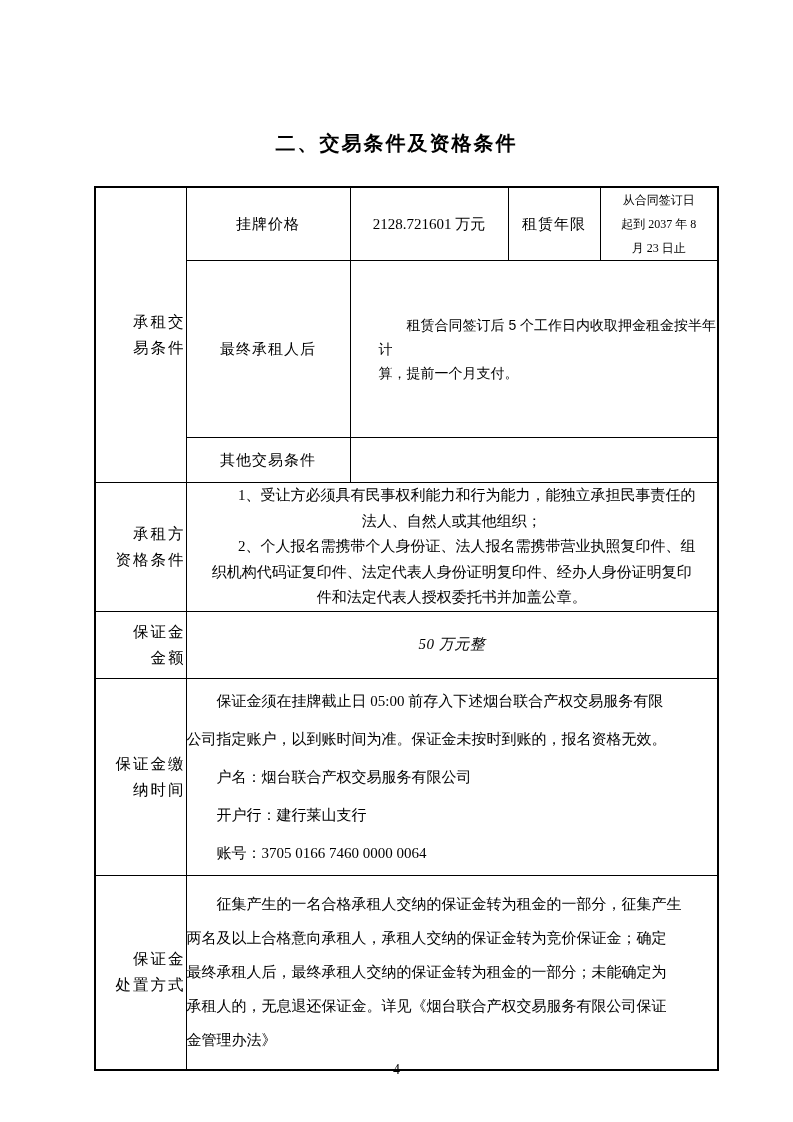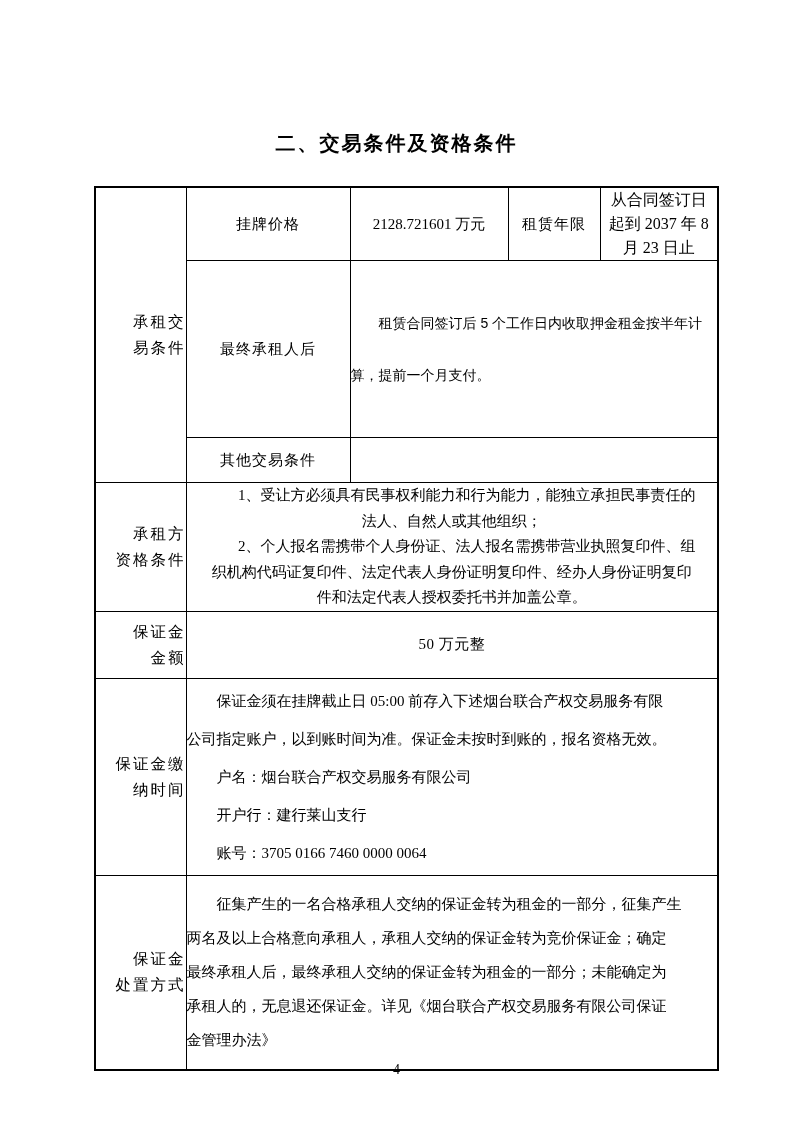--- a/index.html
+++ b/index.html
@@ -58,39 +58,40 @@
     text-align: center;
     font-size: 15px;
     letter-spacing: 1px;
   }
   td.value-cell {
     text-align: center;
     font-size: 15px;
   }
   td.lease-cell {
     text-align: center;
-    font-size: 16px;
+    font-size: 12px;
     line-height: 24px;
     white-space: pre-line;
     padding: 0 2px;
   }
   td.amount-cell {
     text-align: center;
     font-size: 15px;
     letter-spacing: 0.5px;
+    font-style: italic;
   }
   td.content-cell { padding: 0 7px; font-size: 15px; }
   td.content-cell p { margin: 0; white-space: pre-line; }
   p.indent { text-indent: 2em; }
 
   td.payment-cell {
     font-family: "Liberation Sans", "DejaVu Sans", sans-serif;
     font-size: 14px;
   }
-  td.payment-cell p { line-height: 52px; }
+  td.payment-cell p { line-height: 24px; padding-left: 28px; }
   td.qual-cell p { line-height: 25.5px; text-align: center; }
   td.time-cell p { line-height: 38px; }
   td.disposal-cell p { line-height: 34px; }
 
   .page-number {
     position: absolute;
     top: 1024px;
     left: 0;
     width: 100%;
     text-align: center;

